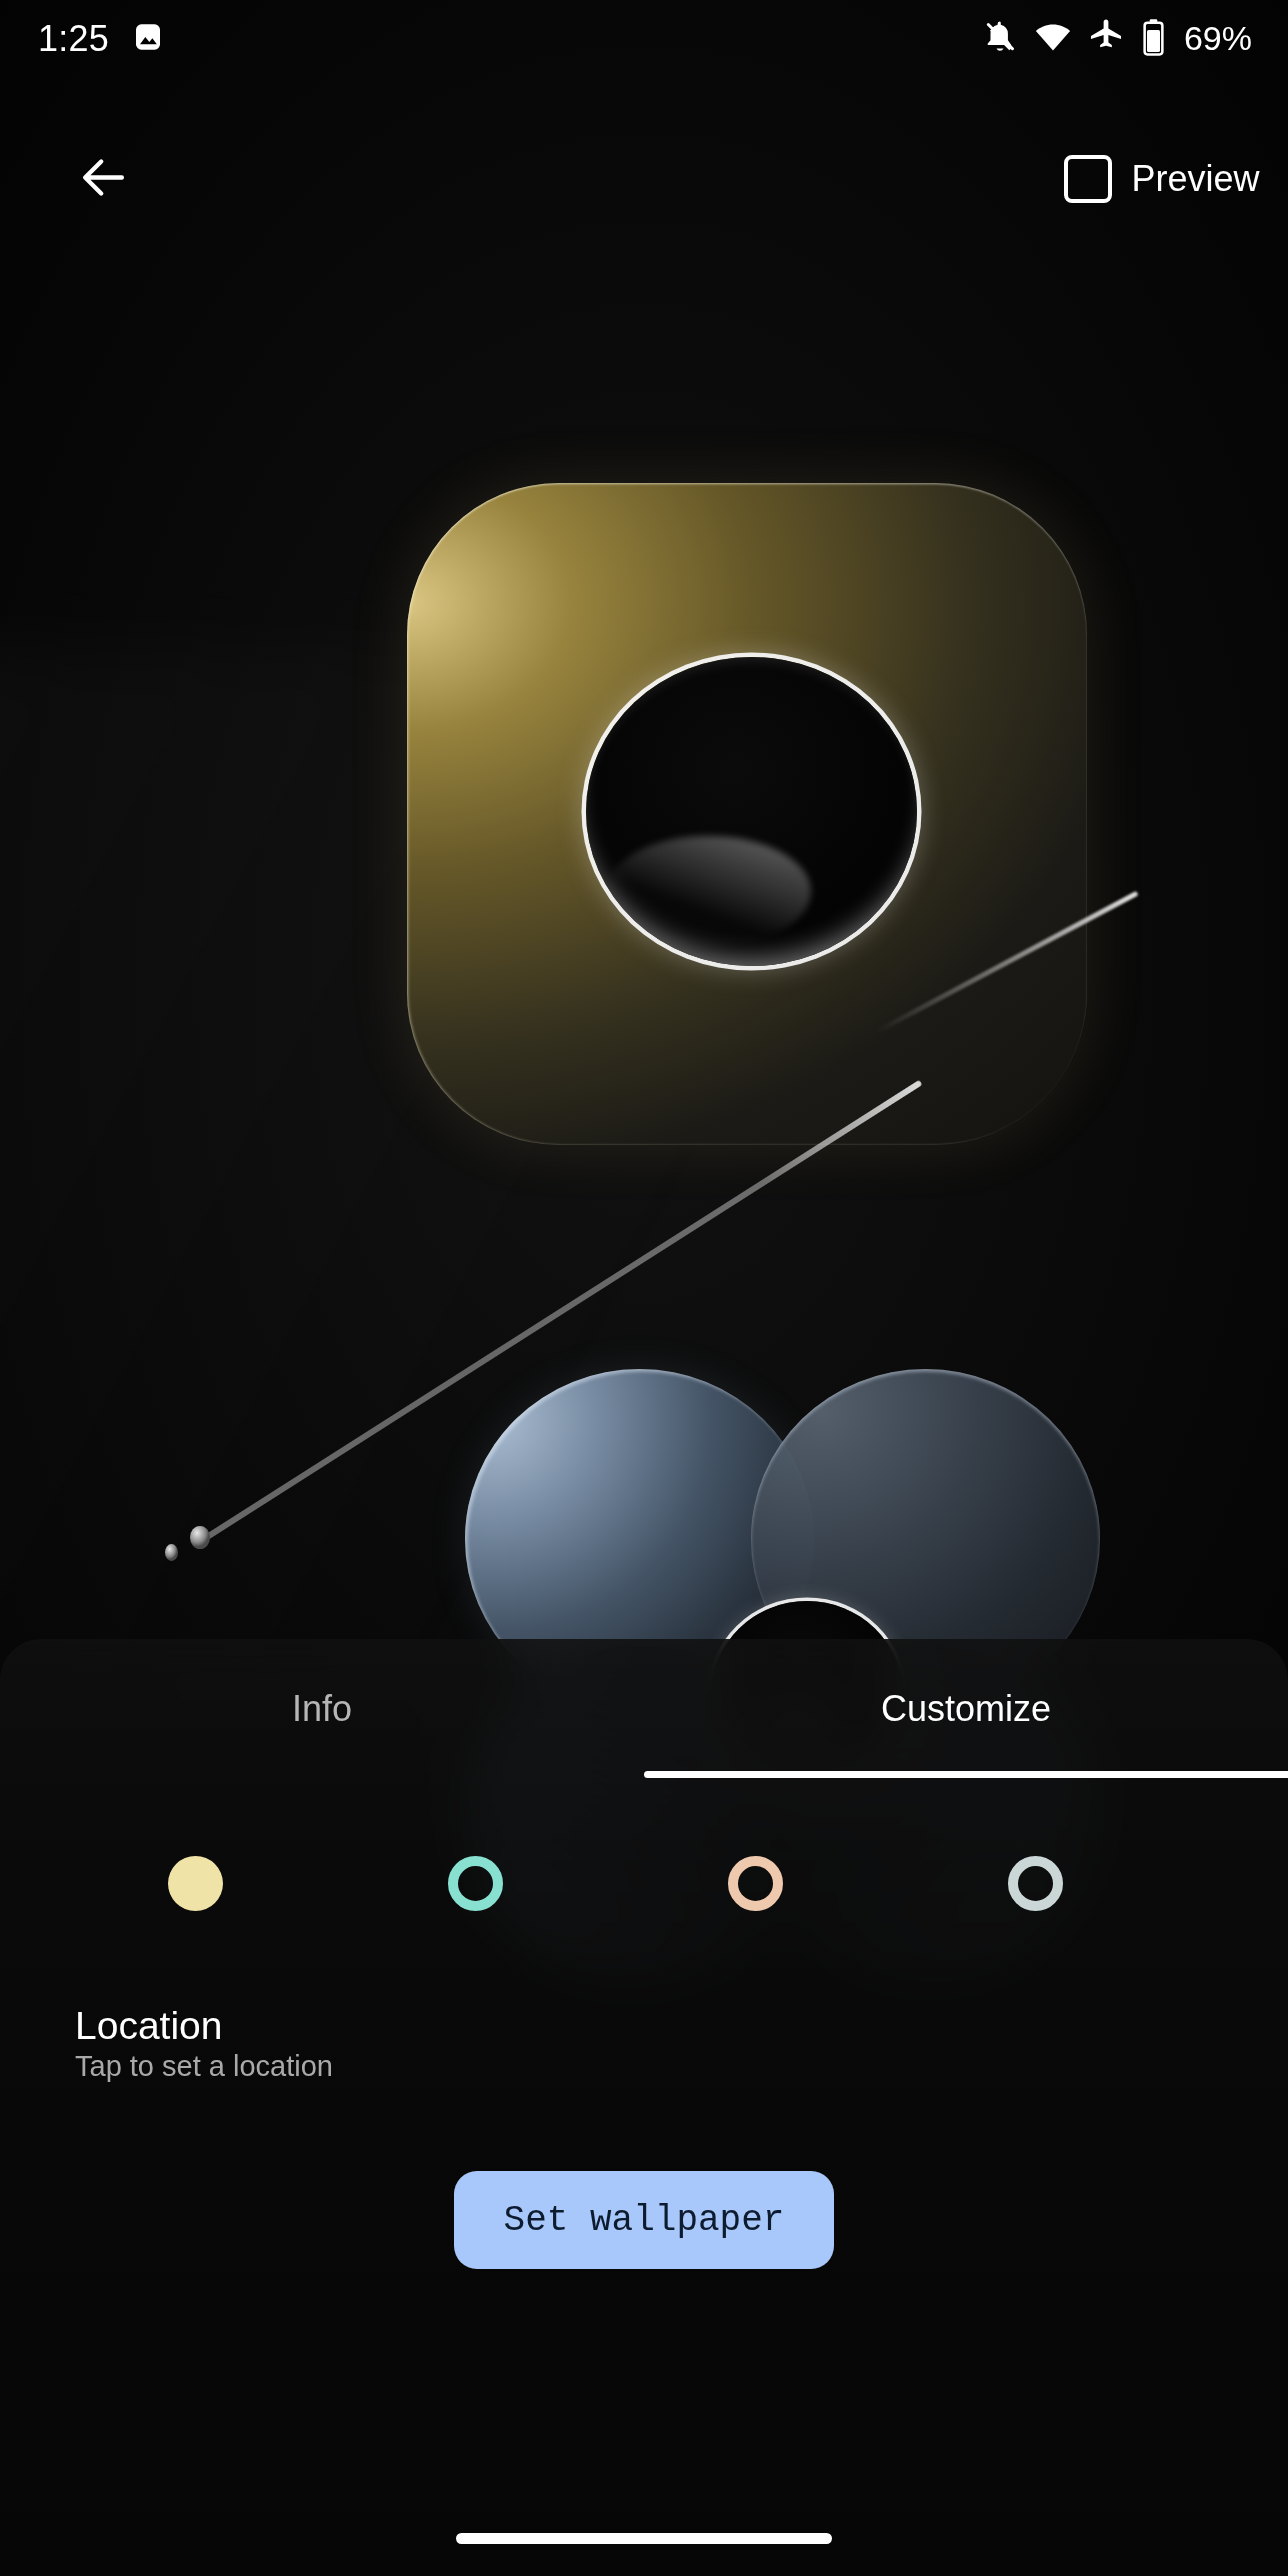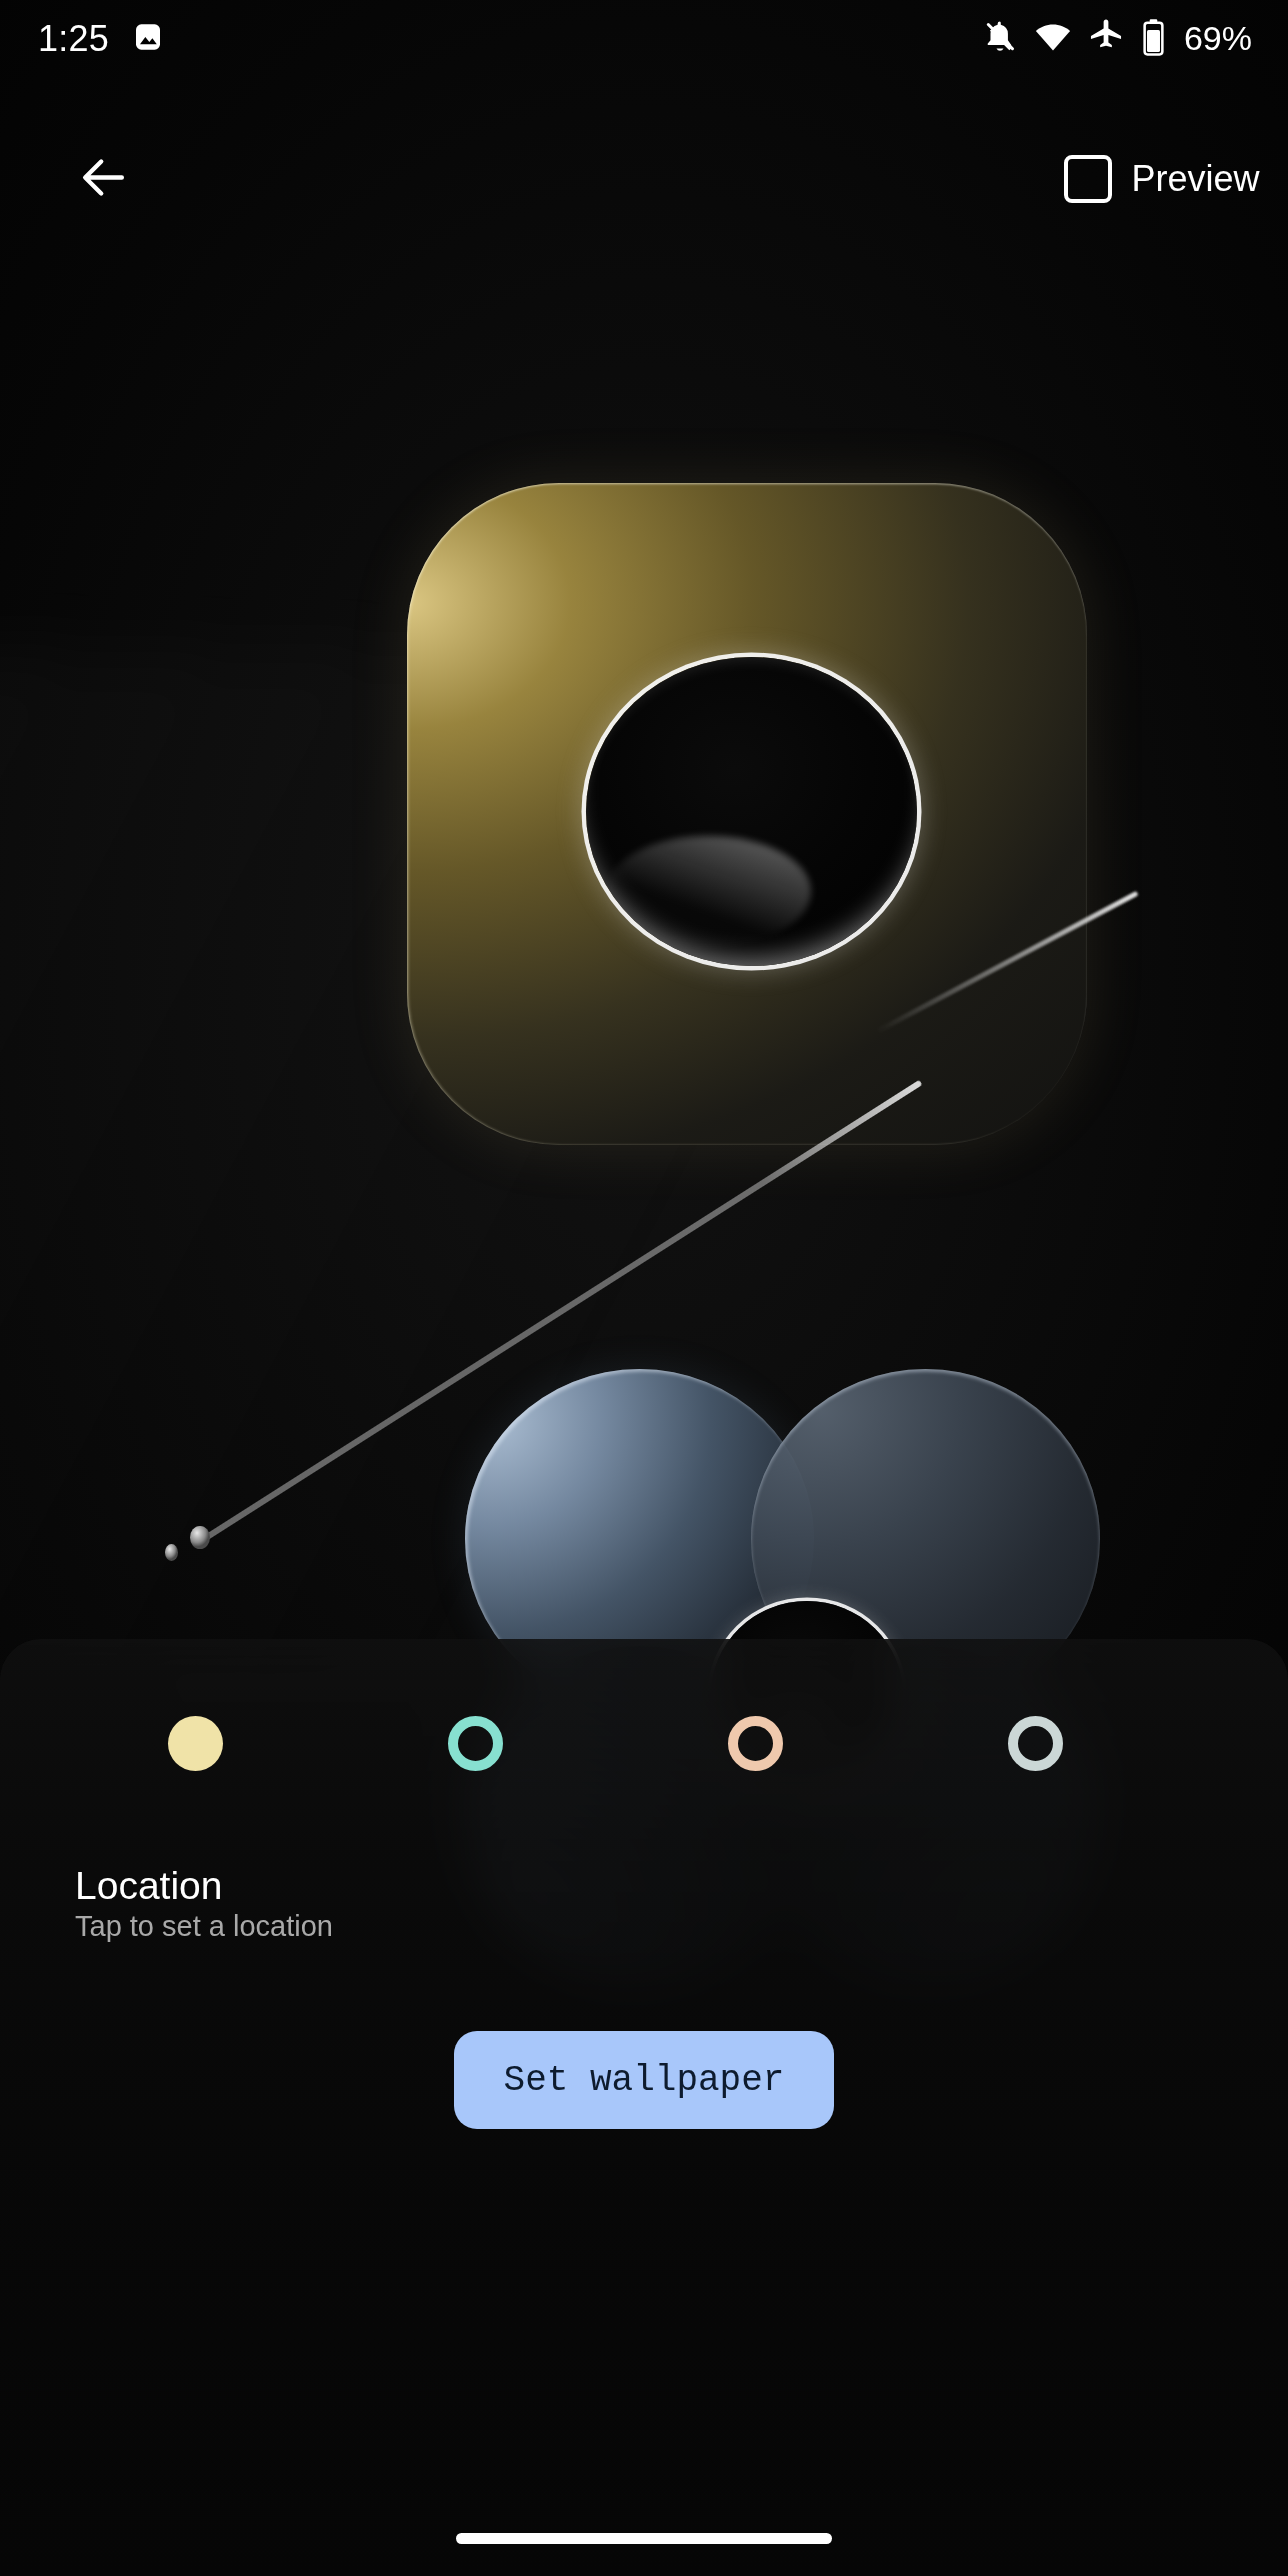--- a/index.html
+++ b/index.html
@@ -310,20 +310,25 @@
       </span>
     </div>
     <div id="preview-toggle">
       <span id="preview-checkbox"></span>
       <span id="preview-label">Preview</span>
     </div>
   </div>
 
   <div id="bottom-sheet">
 
+    <div id="tab-bar">
+      <div class="tab" id="tab-info">Info</div>
+      <div class="tab" id="tab-customize">Customize</div>
+      <div id="tab-indicator"></div>
+    </div>
 
 
     <div id="theme-swatches">
       <div class="swatch-cell">
         <span class="swatch filled" id="sw0" style="background: rgb(240, 227, 168);"></span>
       </div>
       <div class="swatch-cell">
         <span class="swatch ring" id="sw1" style="border-color: rgb(135, 224, 208);"></span>
       </div>
       <div class="swatch-cell">

